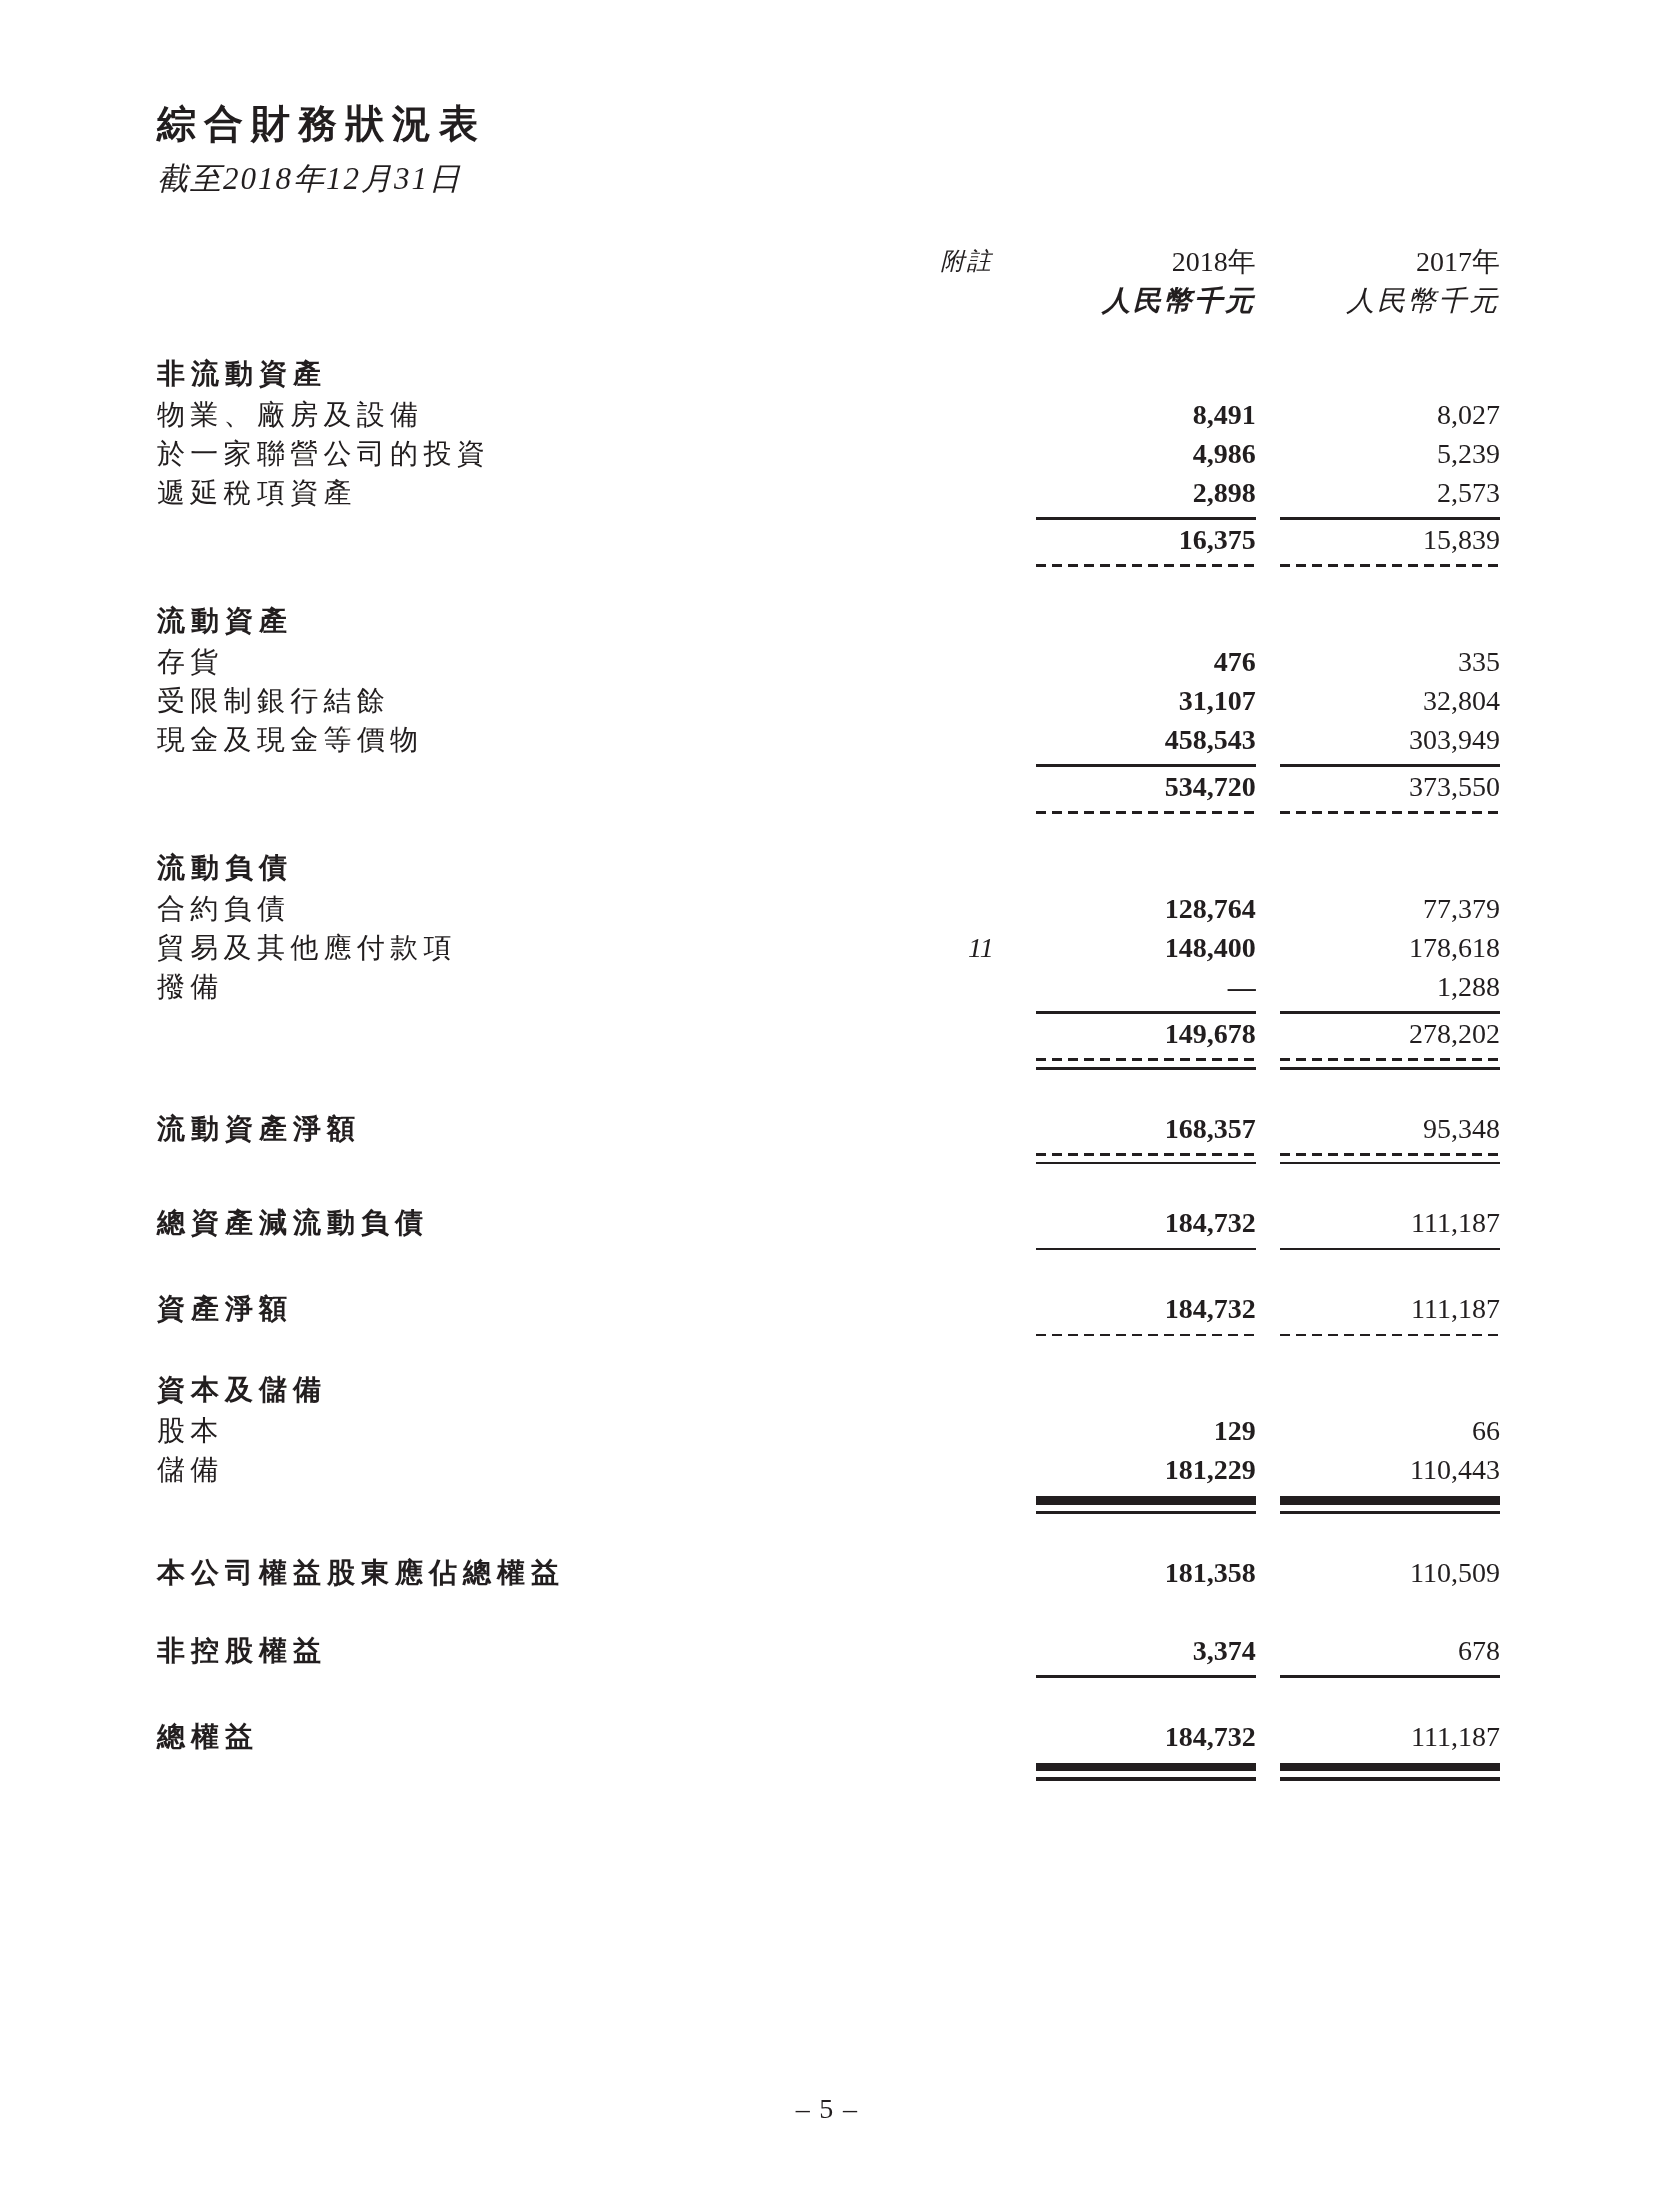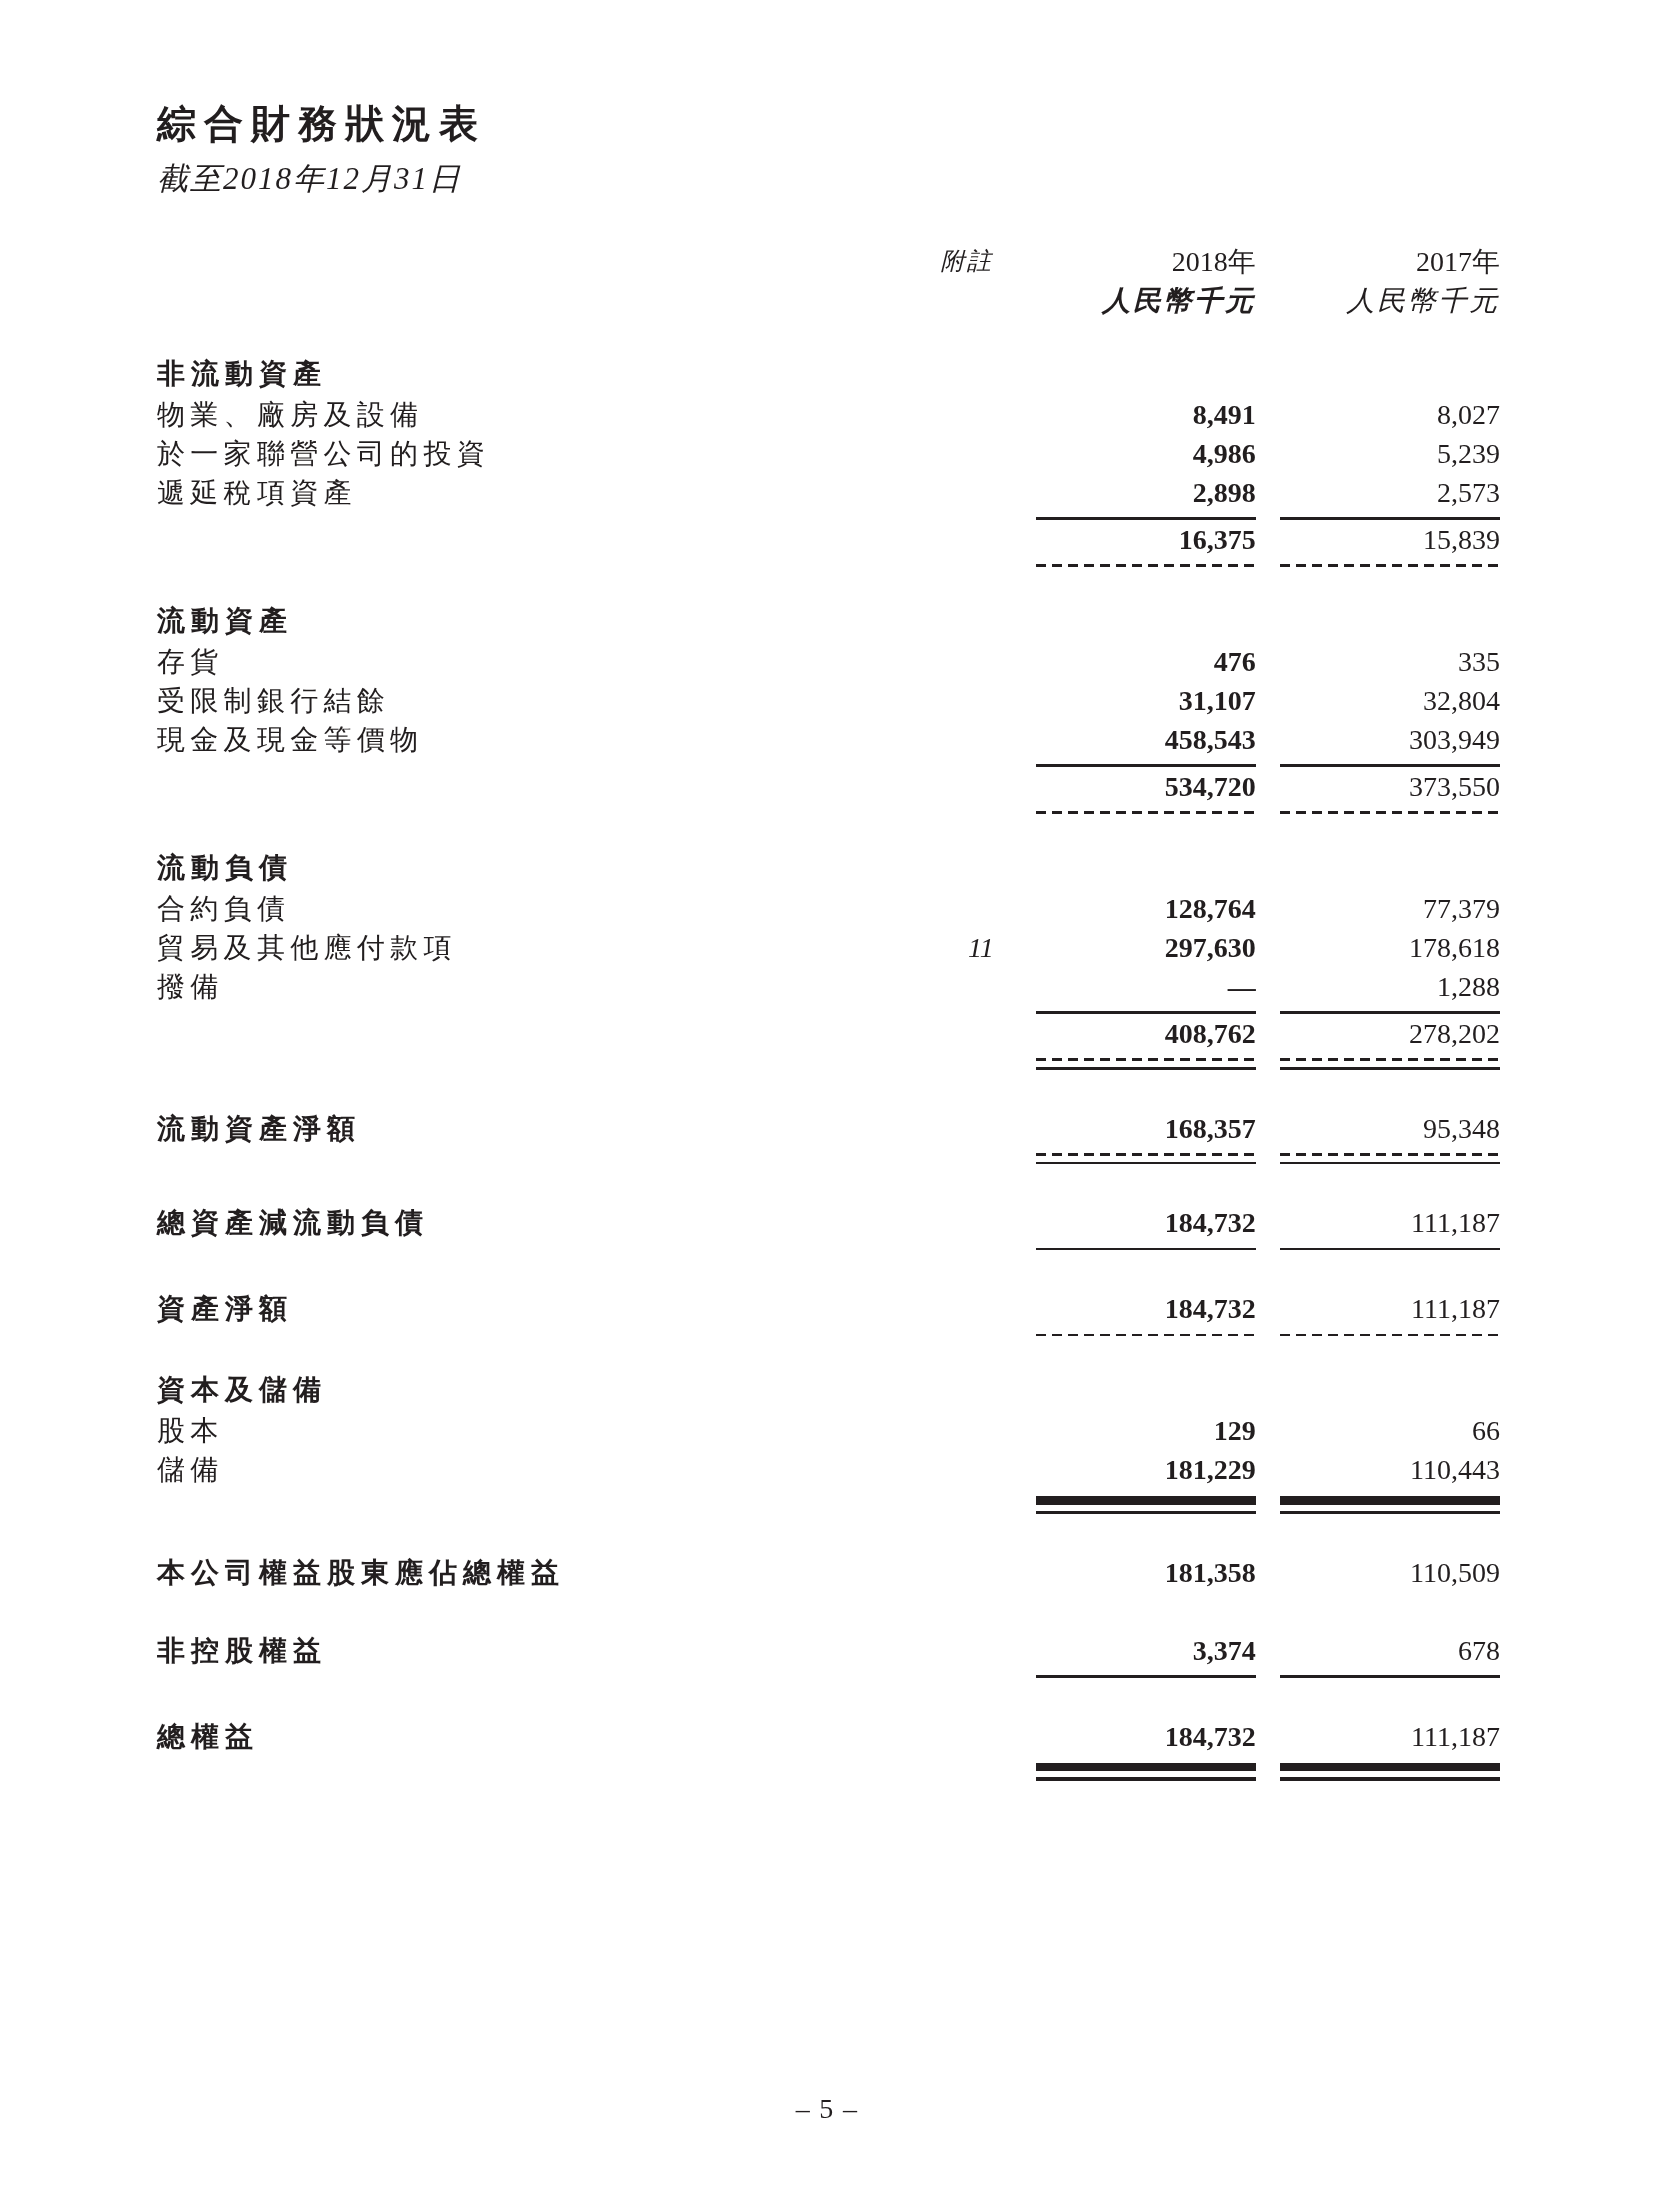--- a/index.html
+++ b/index.html
@@ -237,21 +237,21 @@
       </div>
       <div class="row row--item">
         <div class="c-label lab">合約負債</div>
         <div class="c-note"></div>
         <div class="c-v18 num">128,764</div>
         <div class="c-v17 num">77,379</div>
       </div>
       <div class="row row--item">
         <div class="c-label lab">貿易及其他應付款項</div>
         <div class="c-note">11</div>
-        <div class="c-v18 num">297,630</div>
+        <div class="c-v18 num">148,400</div>
         <div class="c-v17 num">178,618</div>
       </div>
       <div class="row row--item">
         <div class="c-label lab">撥備</div>
         <div class="c-note"></div>
         <div class="c-v18 num">—</div>
         <div class="c-v17 num">1,288</div>
       </div>
       <div class="rule-row">
         <div class="rule-spacer"></div>
@@ -260,21 +260,21 @@
           <div class="line line--solid"></div>
         </div>
         <div class="rule-cell rc17">
           <div class="gap g8"></div>
           <div class="line line--solid"></div>
         </div>
       </div>
       <div class="row row--subtotal">
         <div class="c-label lab"></div>
         <div class="c-note"></div>
-        <div class="c-v18 num">408,762</div>
+        <div class="c-v18 num">149,678</div>
         <div class="c-v17 num">278,202</div>
       </div>
       <div class="rule-row">
         <div class="rule-spacer"></div>
         <div class="rule-cell rc18">
           <div class="gap g8"></div>
           <div class="line line--dashed"></div>
           <div class="gap g9"></div>
           <div class="line line--solid"></div>
         </div>

